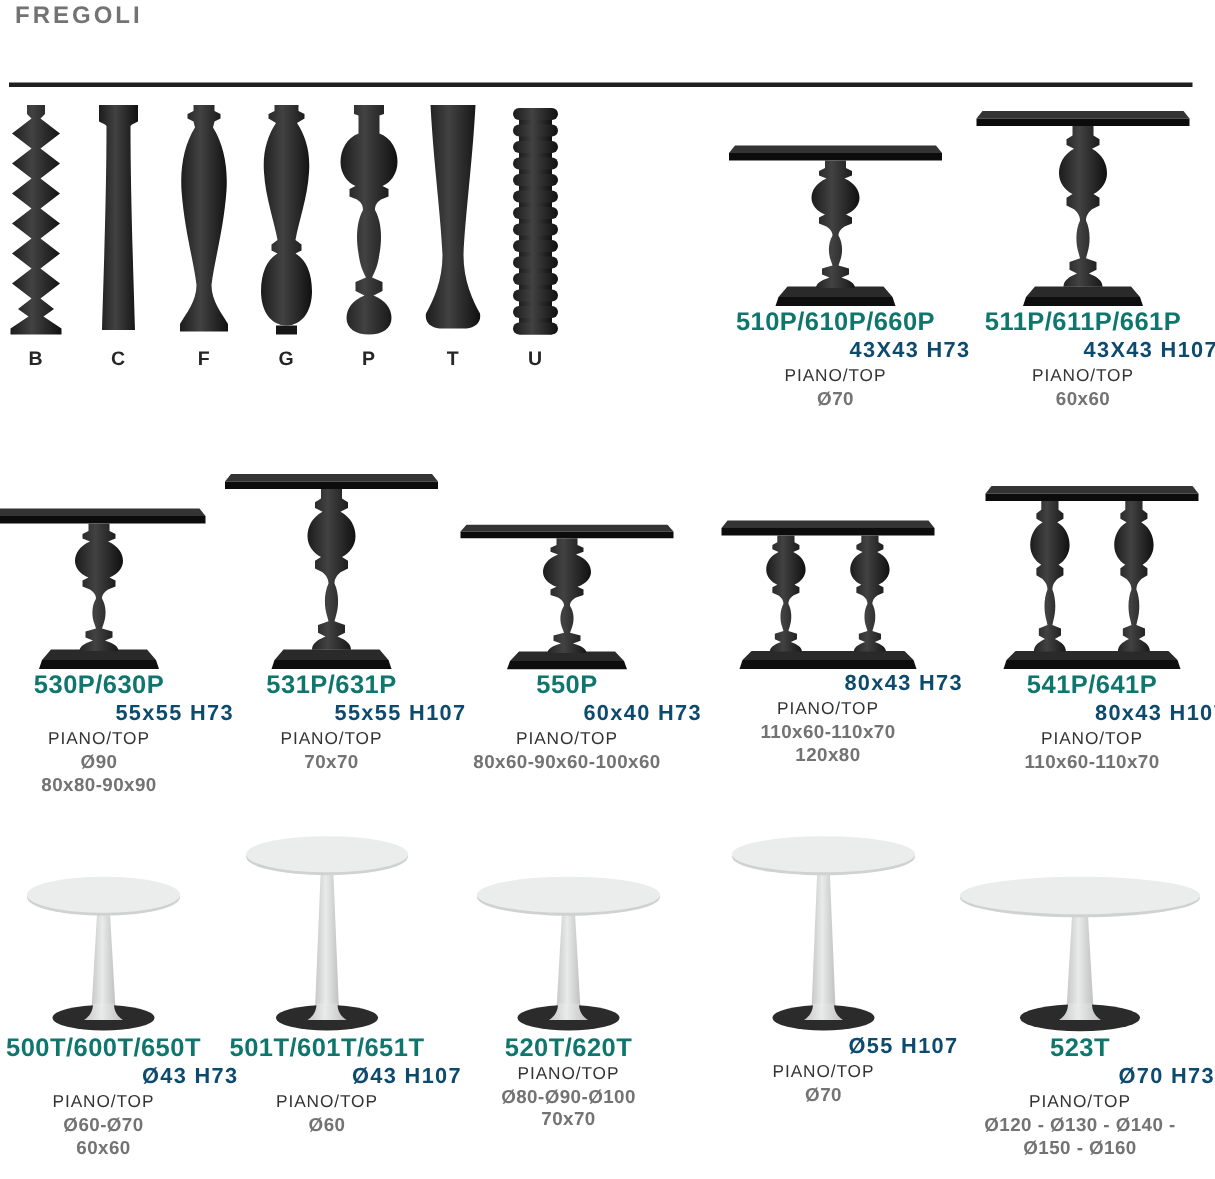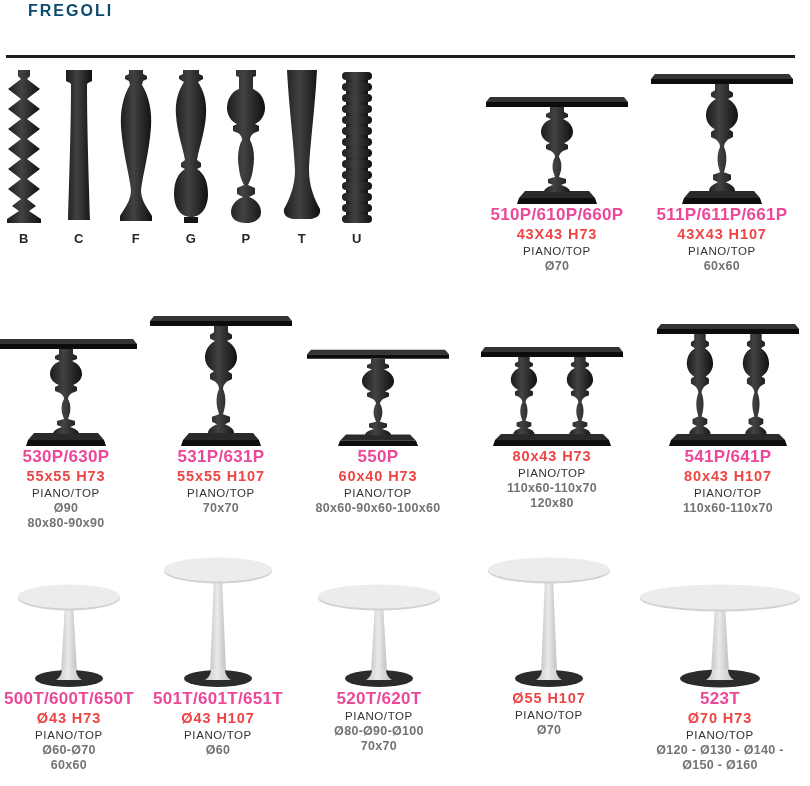--- a/index.html
+++ b/index.html
@@ -1,33 +1,33 @@
 <!DOCTYPE html>
 <html><head>
 <meta charset="utf-8">
 <style>
   html,body{margin:0;padding:0;background:#fff;}
   .page{
     position:relative;width:810px;height:786px;overflow:hidden;background:#ffffff;
     font-family:"Liberation Sans","DejaVu Sans",sans-serif;color:#2d2d2d;
   }
   .page-title{
-    position:absolute;left:28px;top:2px;margin:0;
-    font-size:16px;font-weight:700;letter-spacing:2px;color:#0c4a6e;
+    position:absolute;left:10px;top:2px;margin:0;
+    font-size:16px;font-weight:700;letter-spacing:2px;color:#737373;
   }
   .rule{position:absolute;left:6px;top:55px;width:789px;height:3px;background:#1f1f1f;}
   figure{margin:0;padding:0;}
   .leg-cell{position:absolute;top:70px;width:46px;text-align:center;}
   .leg-cell svg{display:block;margin:0 auto;}
   .leg-label{font-size:13px;font-weight:700;letter-spacing:.5px;margin-top:6px;color:#262626;}
   .product{position:absolute;width:180px;text-align:center;}
   .product svg{display:block;margin:0 auto;}
   .cap{display:block;}
-  .model{font-size:17px;font-weight:700;letter-spacing:.3px;line-height:20px;color:#ec4899;white-space:nowrap;}
-  .dims{font-size:14.5px;font-weight:700;letter-spacing:.9px;line-height:19px;color:#ef4444;white-space:nowrap;}
+  .model{font-size:17px;font-weight:700;letter-spacing:.3px;line-height:20px;color:#0f766e;white-space:nowrap;}
+  .dims{font-size:14.5px;font-weight:700;letter-spacing:.9px;line-height:19px;color:#0c4a6e;white-space:nowrap;text-align:right;}
   .piano{font-size:11.5px;font-weight:400;letter-spacing:.6px;line-height:15px;color:#333;}
   .opt{font-size:12.5px;font-weight:600;letter-spacing:.3px;line-height:15px;color:#737373;white-space:nowrap;}
 </style>
 </head>
 <body>
 
 <div class="page">
 
   <svg width="0" height="0" style="position:absolute" aria-hidden="true">
     <defs>

